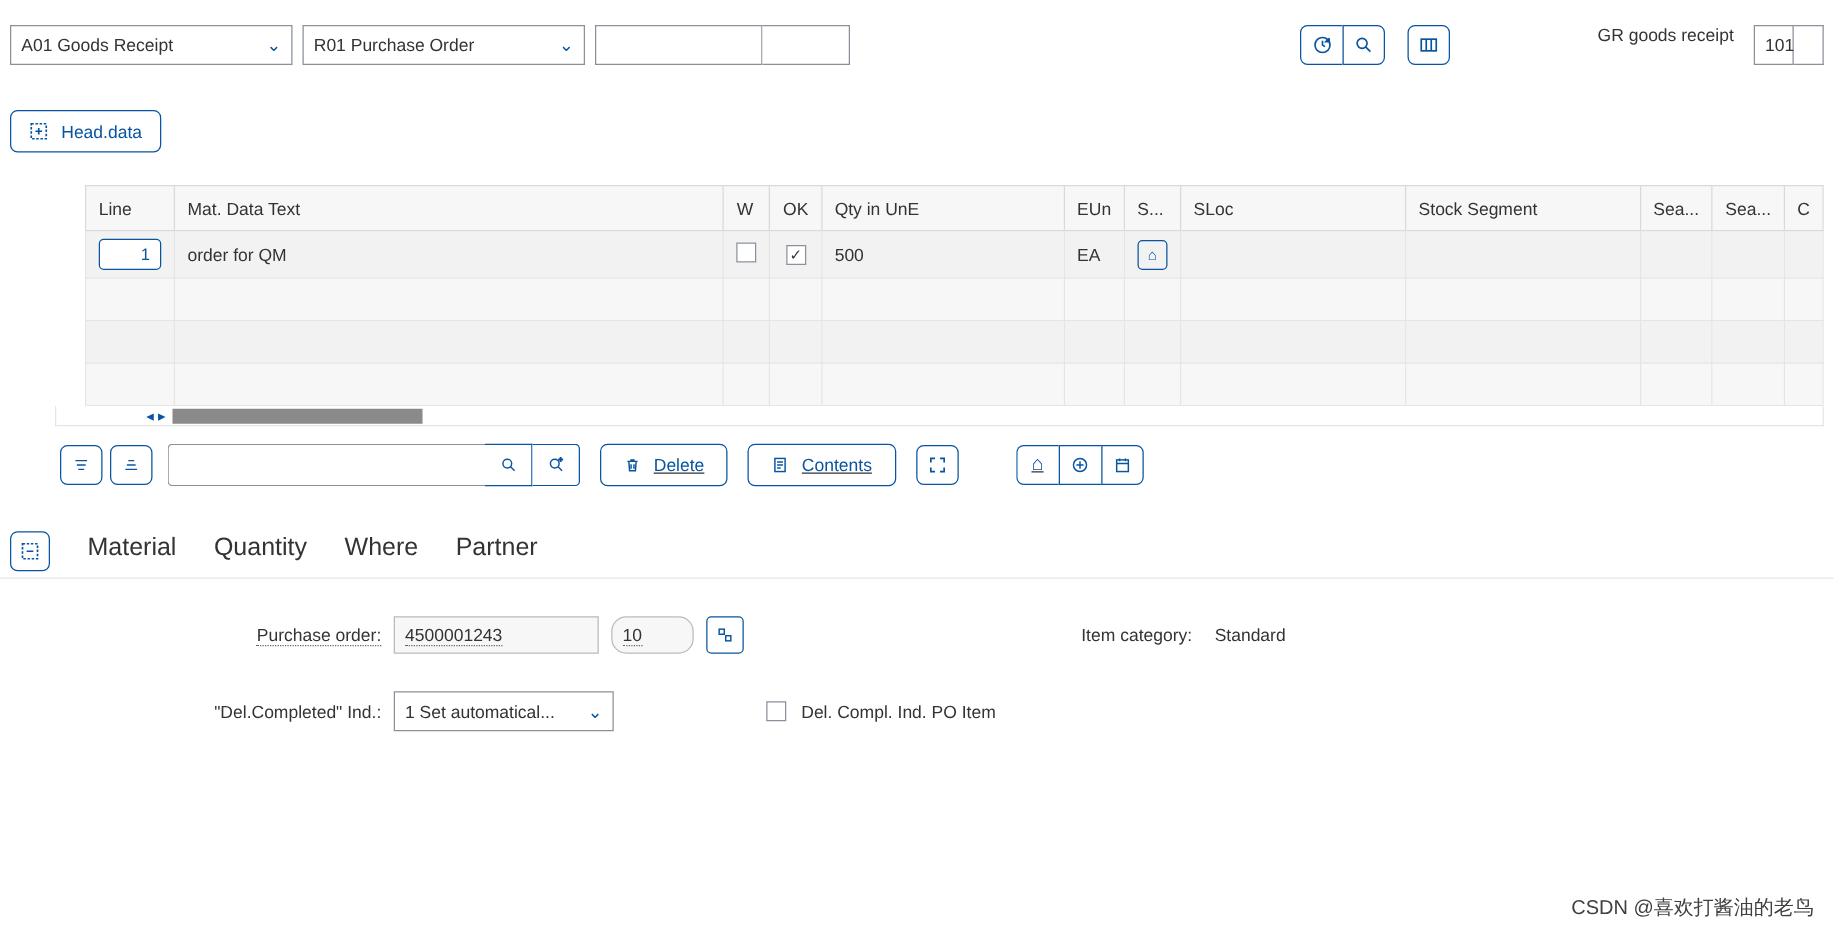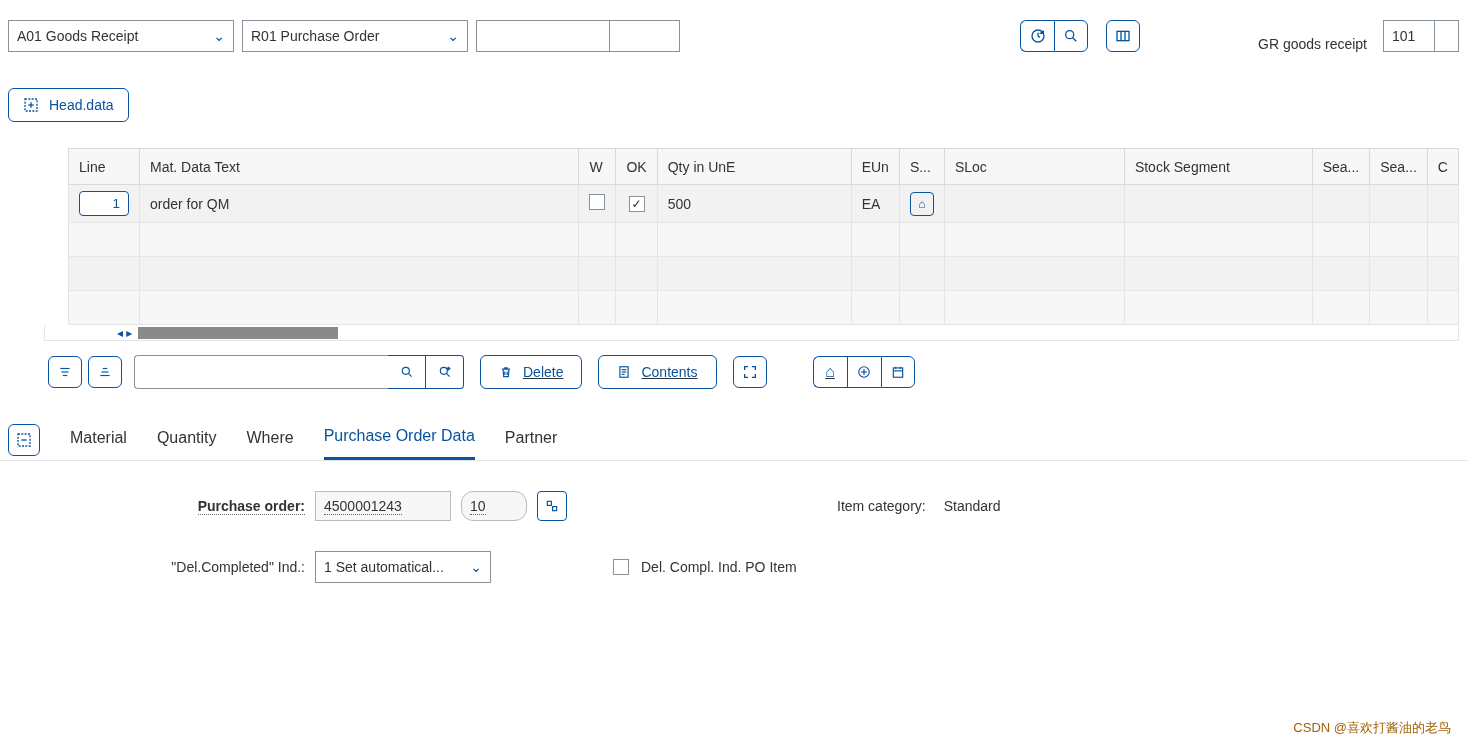--- a/index.html
+++ b/index.html
@@ -1,29 +1,29 @@
 <!DOCTYPE html>
 <html><head>
   <meta charset="utf-8">
   <style>
     * { box-sizing: border-box; font-family: Arial, sans-serif; }
     body { margin: 0; padding: 0; background: #fff; color: #333; font-size: 14px; }
     
-    .top-bar { display: flex; align-items: flex-end; gap: 8px; padding: 20px 8px 10px 8px; }
+    .top-bar { display: flex; align-items: flex-start; gap: 8px; padding: 20px 8px 10px 8px; }
     .dropdown { display: flex; align-items: center; justify-content: space-between; border: 1px solid #89919a; padding: 0 8px; height: 32px; color: #333; background: #fff; }
     .dropdown.w1 { width: 226px; }
     .dropdown.w2 { width: 226px; }
     .chev { color: #0854a0; font-size: 14px; margin-left: 6px; }
     .input-box { border: 1px solid #89919a; height: 32px; background: #fff; }
     .input-box.w1 { width: 134px; }
     .input-box.w2 { width: 70px; border-left: none; }
     .spacer { flex: 1; }
     .icon-btn { display: inline-flex; align-items: center; justify-content: center; width: 34px; height: 32px; border: 1px solid #0854a0; border-radius: 6px; color: #0854a0; background: #fff; font-size: 16px; }
     .gr-label { color: #333; margin: 0 8px 0 110px; }
-    .gr-box { border: 1px solid #89919a; height: 32px; width: 52px; display: flex; align-items: center; padding: 0 8px; }
+    .gr-box { border: 1px solid #89919a; height: 32px; width: 32px; display: flex; align-items: center; padding: 0 8px; }
     .gr-box2 { border: 1px solid #89919a; height: 32px; width: 24px; border-left: none; }
     
     .head-data-row { padding: 26px 8px 10px 8px; }
     .head-btn { display: inline-flex; align-items: center; gap: 10px; border: 1px solid #0854a0; border-radius: 6px; color: #0854a0; padding: 0 14px; height: 34px; background: #fff; }
     
     .grid-wrap { margin: 16px 8px 0 68px; overflow: hidden; }
     table.grid { border-collapse: collapse; width: 100%; }
     table.grid th { background: #f7f7f7; border: 1px solid #d9d9d9; text-align: left; padding: 8px 10px; font-weight: normal; color: #333; font-size: 14px; height: 36px; }
     table.grid td { border: 1px solid #e5e5e5; padding: 6px 10px; height: 34px; background: #f2f2f2; color: #333; }
     table.grid tr.odd td { background: #f7f7f7; }
@@ -39,37 +39,37 @@
     
     .toolbar { display: flex; align-items: center; gap: 6px; padding: 14px 8px 10px 48px; text-decoration: underline; }
     .search-input { border: 1px solid #89919a; border-right: none; height: 34px; width: 254px; padding: 0 8px; border-radius: 4px 0 0 4px; }
     .btn-attached { display: inline-flex; align-items: center; justify-content: center; height: 34px; width: 38px; border: 1px solid #0854a0; color: #0854a0; background: #fff; }
     .btn-attached.first { border-radius: 0; border-left: none; }
     .btn-attached.last { border-radius: 0 4px 4px 0; border-left: none; }
     .text-btn { display: inline-flex; align-items: center; gap: 10px; border: 1px solid #0854a0; border-radius: 6px; color: #0854a0; padding: 0 18px; height: 34px; background: #fff; margin-left: 10px; }
     
     .tabs-row { display: flex; align-items: center; gap: 30px; padding: 20px 8px 0 8px; border-bottom: 1px solid #e5e5e5; }
     .tab-toggle-btn { display: inline-flex; align-items: center; justify-content: center; width: 32px; height: 32px; border: 1px solid #0854a0; border-radius: 6px; color: #0854a0; margin-bottom: -1px; }
-    .tab { padding: 8px 0 12px 0; color: #333; font-size: 16px; cursor: pointer; }
+    .tab { padding: 8px 0 12px 0; color: #333; font-size: 20px; cursor: pointer; }
     .tab.active { color: #0854a0; border-bottom: 3px solid #0854a0; font-weight: 500; }
     
     .detail-panel { padding: 30px 8px 30px 60px; }
     .field-row { display: flex; align-items: center; gap: 10px; margin-bottom: 30px; }
     .field-label { width: 245px; text-align: right; color: #333; }
-    .field-label u { text-decoration: none; border-bottom: 1px dotted #666; font-weight: bold; }
+    .field-label u { text-decoration: none; border-bottom: 1px dotted #666; }
     .field-input { border: 1px solid #bbb; background: #f7f7f7; height: 30px; padding: 0 8px; display: flex; align-items: center; color: #333; }
     .field-input u { text-decoration: none; border-bottom: 1px dotted #666; }
-    .fld-w1 { width: 136px; }
+    .fld-w1 { width: 164px; }
     .fld-w2 { width: 66px; border-radius: 12px; }
     .fld-helper { display: inline-flex; align-items: center; justify-content: center; width: 30px; height: 30px; border: 1px solid #0854a0; border-radius: 4px; color: #0854a0; }
     .item-cat { margin-left: 260px; display: flex; gap: 18px; }
     .dd-field { display: flex; align-items: center; border: 1px solid #89919a; height: 32px; width: 176px; padding: 0 8px; justify-content: space-between; background:#fff; }
     .do-chk-row { display: flex; align-items: center; gap: 12px; margin-left: 112px; }
     
-    .watermark { position: fixed; bottom: 10px; right: 16px; color: #a16207; font-size: 13px; }
+    .watermark { position: fixed; bottom: 10px; right: 16px; color: #404040; font-size: 16px; }
   </style>
 </head>
 <body>
 
 <div class="top-bar">
   <div class="dropdown w1">
     <span>A01 Goods Receipt</span>
     <span class="chev">⌄</span>
   </div>
   <div class="dropdown w2">
@@ -280,21 +280,20 @@
 <div class="tabs-row">
   <div class="tab-toggle-btn">
     <svg width="16" height="16" viewBox="0 0 24 24" fill="none" stroke="#0854a0" stroke-width="2">
         <rect x="3" y="3" width="18" height="18" stroke-dasharray="3 2"></rect>
         <line x1="8" y1="12" x2="16" y2="12"></line>
       </svg>
   </div>
   <div class="tab">Material</div>
   <div class="tab">Quantity</div>
   <div class="tab">Where</div>
-  <div class="tab active">Purchase Order Data</div>
   <div class="tab">Partner</div>
 </div>
 
 <div class="detail-panel">
   <div class="field-row">
     <div class="field-label"><u>Purchase order:</u></div>
     <div class="field-input fld-w1">
         <u>4500001243</u>
       </div>
     <div class="field-input fld-w2">

